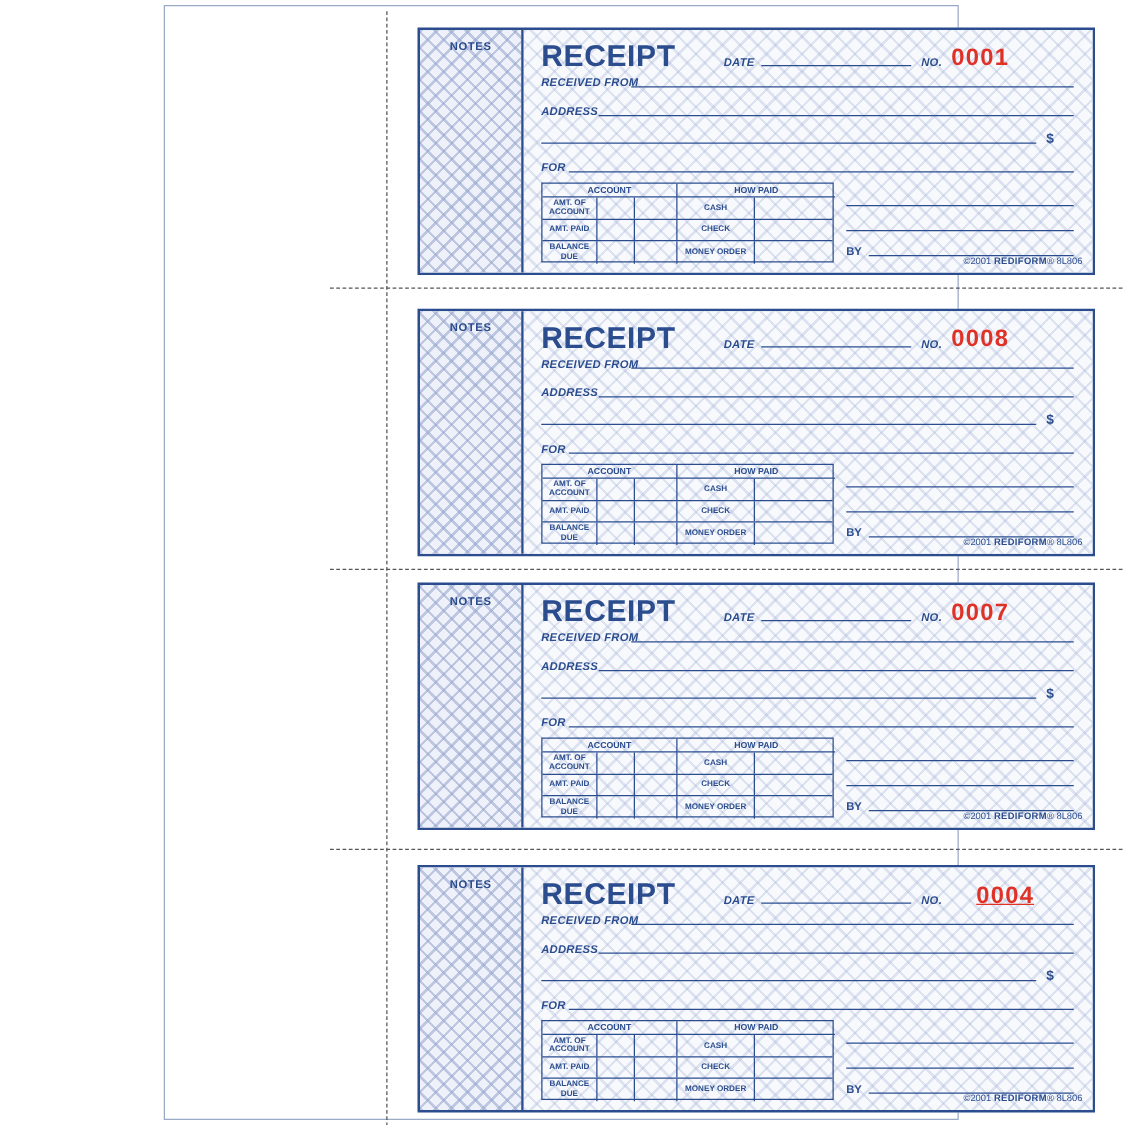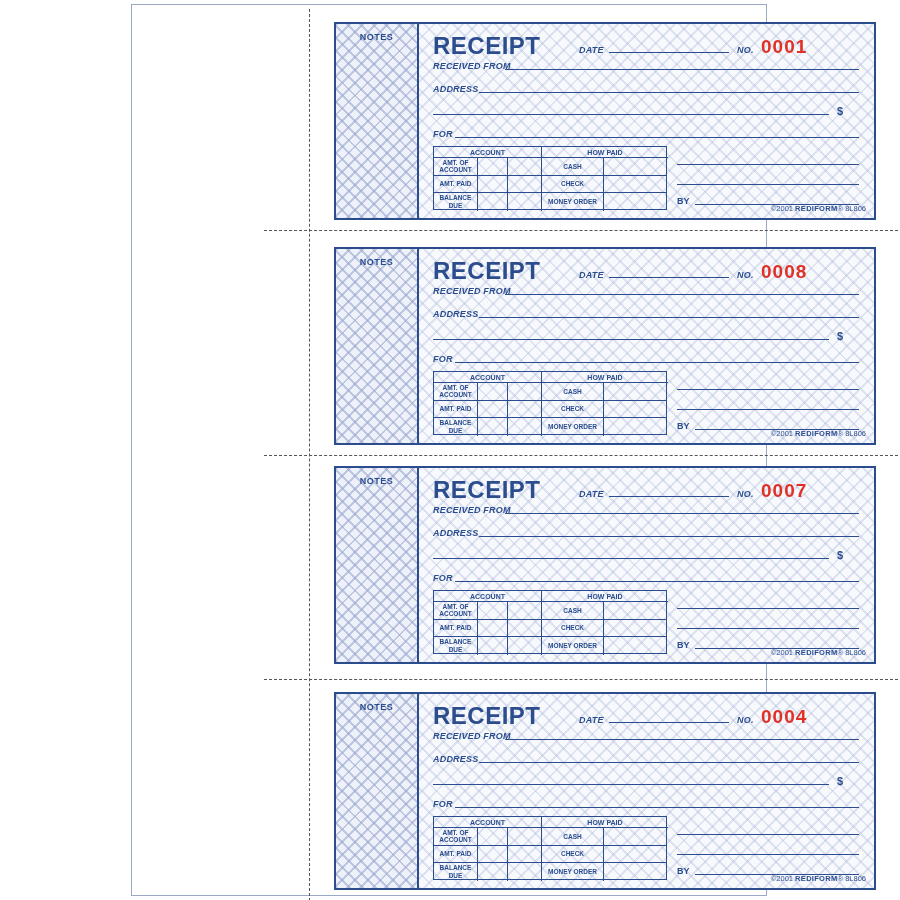--- a/index.html
+++ b/index.html
@@ -454,21 +454,21 @@
 
     <div class="receipt r4">
       <div class="notes-col">
         <div class="notes-label">NOTES</div>
       </div>
       <div class="body-col">
         <div class="title">RECEIPT</div>
         <div class="lbl" style="left:160px; top:21px;">DATE</div>
         <div class="rule" style="left:190px; top:28px; width:120px;"></div>
         <div class="lbl" style="left:318px; top:21px;">NO.</div>
-        <div class="no-val" style="left:342px; top:12px;">0004</div>
+        <div class="no-val" style="left:362px; top:12px;text-decoration:underline;">0004</div>
 
         <div class="lbl" style="left:14px; top:37px;">RECEIVED FROM</div>
         <div class="rule" style="left:86px; top:45px; width:354px;"></div>
 
         <div class="lbl" style="left:14px; top:60px;">ADDRESS</div>
         <div class="rule" style="left:60px; top:68px; width:380px;"></div>
         <div class="rule" style="left:14px; top:90px; width:396px;"></div>
         <div class="dollar" style="left:418px; top:81px;">$</div>
 
         <div class="lbl" style="left:14px; top:105px;">FOR</div>

